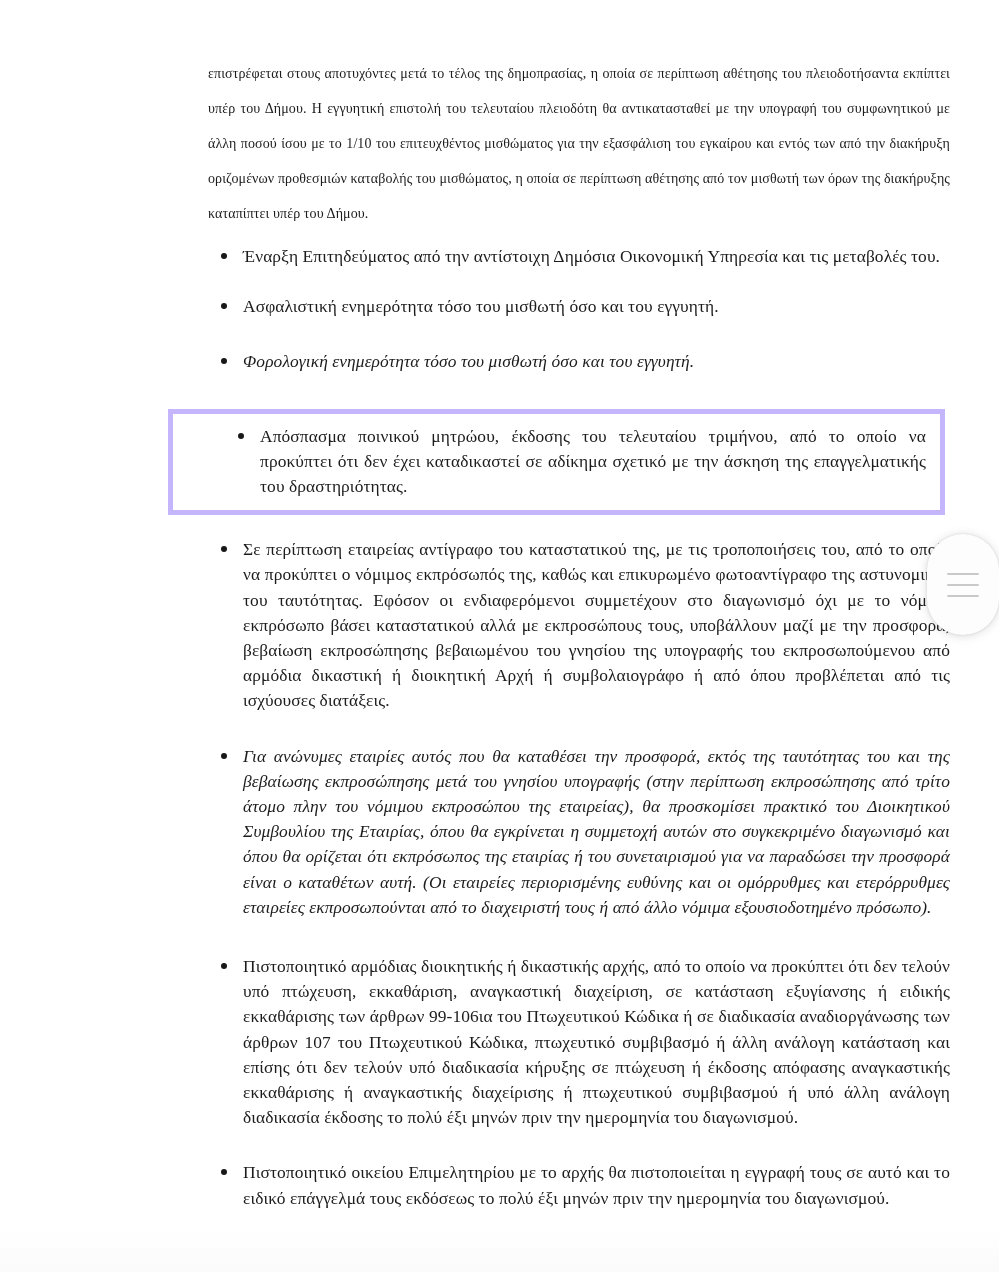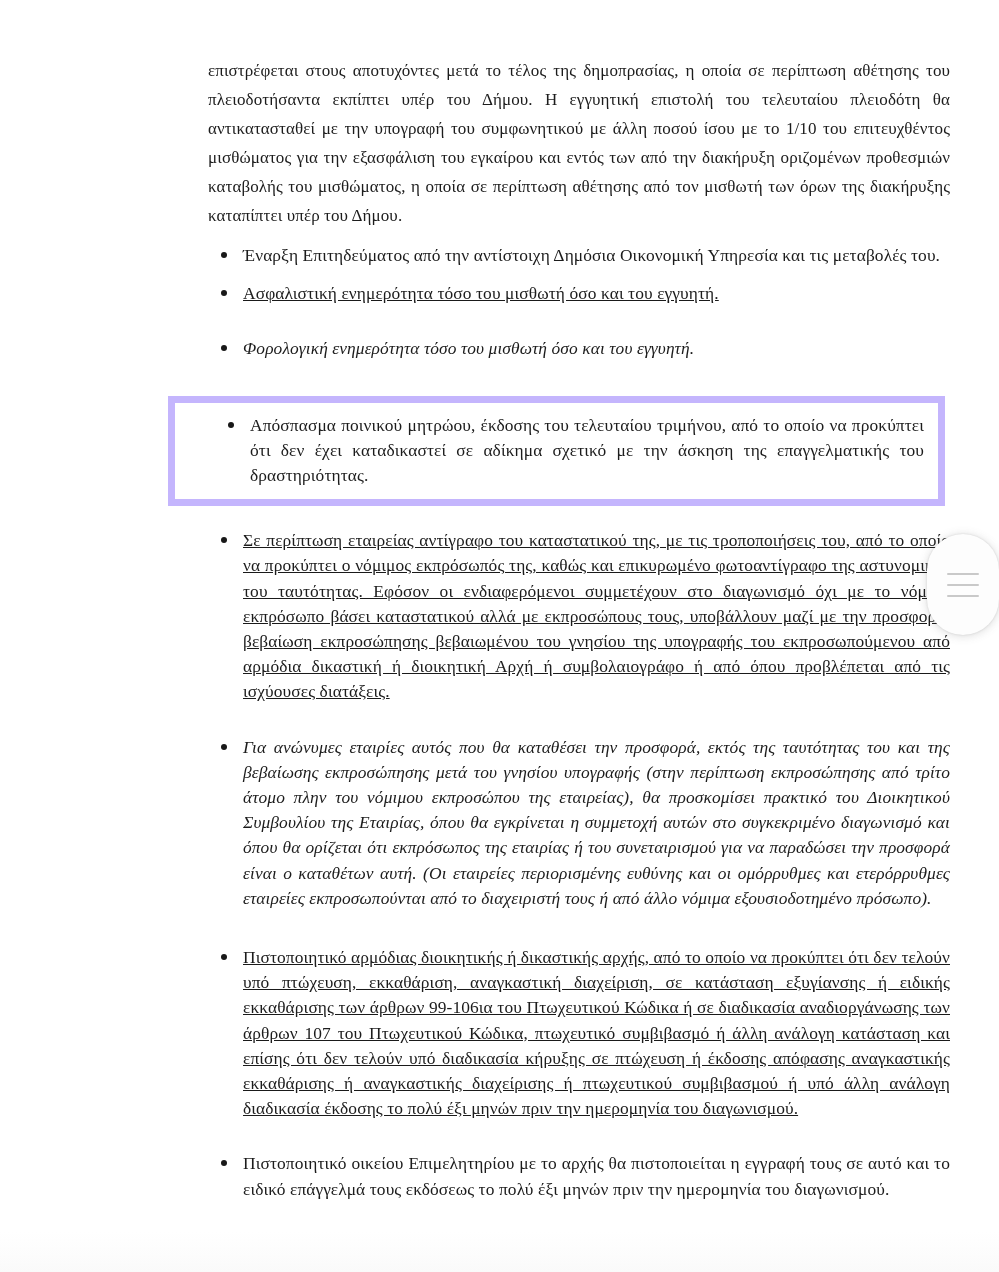--- a/index.html
+++ b/index.html
@@ -29,22 +29,22 @@
   .doc-body {
     position: absolute;
     left: 208px;
     top: 56px;
     width: 742px;
   }
 
   
   .para {
     margin: 0;
-    font-size: 17px;
-    line-height: 29px;
+    font-size: 14px;
+    line-height: 35px;
     text-align: justify;
     text-justify: inter-word;
     color: #1c1c1c;
     letter-spacing: 0.1px;
   }
 
   .para.lead {
     margin-bottom: 13px;
   }
 
@@ -68,33 +68,33 @@
   .bullet-item .btext {
     margin: 0;
     font-size: 17.4px;
     line-height: 25.2px;
     text-align: justify;
     text-justify: inter-word;
     color: #1c1c1c;
     letter-spacing: 0.1px;
   }
 
-  .bullet-item.tight { margin-bottom: 13px; font-family: Liberation Serif, serif; }
-  .bullet-item.gap-lg { margin-bottom: 30px; text-decoration: underline; }
+  .bullet-item.tight { margin-bottom: 25px; font-family: Liberation Serif, serif; }
+  .bullet-item.gap-lg { margin-bottom: 30px; }
   .bullet-item.gap-xl { margin-bottom: 34px; font-style: italic; }
 
   
   .redbox-wrap {
     position: relative;
     margin: 0 0 22px -40px;
     width: 777px;
     box-sizing: border-box;
-    border: 7px solid #c4b5fd;
+    border: 5px solid #c4b5fd;
     background: #ffffff;
-    padding: 10px 14px 11px 40px;
+    padding: 10px 14px 11px 52px;
   }
   .redbox-wrap .bullet-item {
     margin-bottom: 0;
     padding-left: 35px;
   }
   .redbox-wrap .bullet-item .dot {
     left: 13px;
   }
 
   

